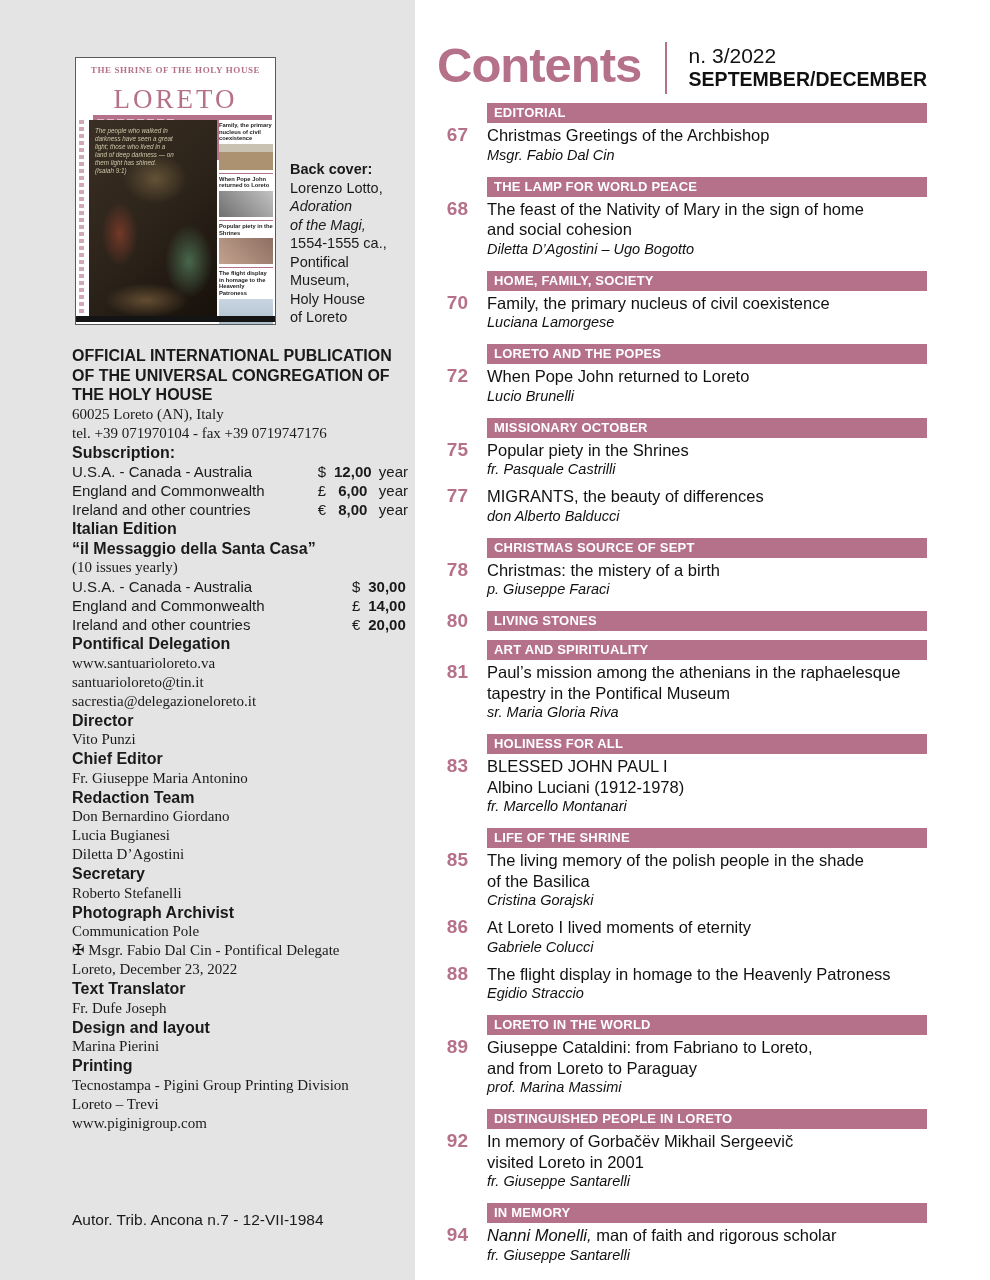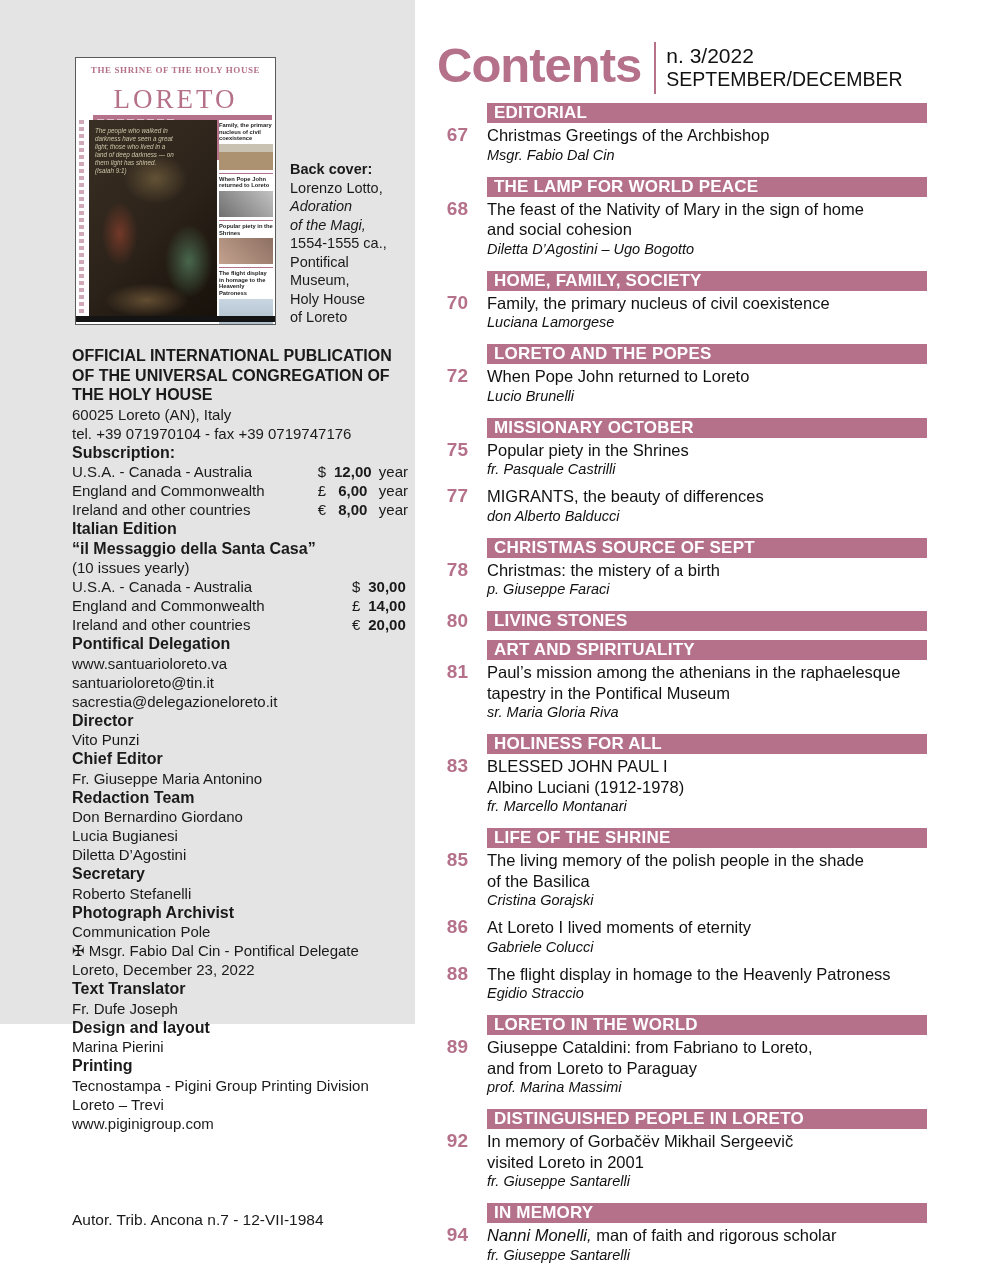--- a/index.html
+++ b/index.html
@@ -1,21 +1,21 @@
 <!DOCTYPE html>
 <html><head>
 <meta charset="utf-8">
 <style>
   html,body{margin:0;padding:0;}
   body{
     width:990px;height:1280px;position:relative;background:#ffffff;
     font-family:"Liberation Sans",sans-serif;color:#1a1a1a;overflow:hidden;
   }
   
-  .left-panel{position:absolute;left:0;top:0;width:415px;height:1024px;background:#e4e4e5;}
+  .left-panel{position:absolute;left:0;top:0;width:415px;height:1280px;background:#e4e4e5;}
 
   
   .cover{position:absolute;left:75px;top:57px;width:201px;height:268px;background:#fff;
          border:1px solid #5a5a5a;box-sizing:border-box;overflow:hidden;}
   .kicker{margin-top:7px;text-align:center;font-family:"Liberation Serif",serif;
           font-weight:bold;font-size:9px;letter-spacing:.6px;color:#b5718a;}
   .cover-title{text-align:center;font-family:"Liberation Serif",serif;font-size:27px;
           line-height:26px;letter-spacing:3px;color:#b5718a;margin-top:11px;}
   .issue-strip{margin:3px 3px 0 17px;height:13px;background:#b5718a;display:flex;
           align-items:center;justify-content:center;padding:16px 4px;position:relative;}
@@ -46,42 +46,42 @@
 
   
   .back-cover{position:absolute;left:290px;top:160px;width:130px;font-size:14.5px;line-height:18.5px;}
   .bc-head{font-weight:bold;}
 
   
   .imprint{position:absolute;left:72px;top:335px;width:336px;font-size:15px;line-height:19px;}
   .iblock{margin-top:0;}
   .iblock:first-child{margin-top:11px;}
   .ihead{font-weight:bold;font-size:16px;line-height:19.5px;}
-  .iline{font-size:15px;line-height:19px;}
+  .iline{font-size:15px;line-height:19px;font-family:Liberation Serif, serif;}
   .price-row{display:flex;font-size:15px;line-height:19px;}
   .region{flex:1;}
   .cur{width:14px;}
   .amt{width:42px;text-align:center;font-weight:bold;}
   .unit{margin-left:5px;}
   .authorization{position:absolute;left:72px;top:1211px;font-size:15.5px;}
 
   
   .contents-col{position:absolute;left:437px;top:40px;width:490px;}
-  .contents-header{display:flex;align-items:flex-start;margin-bottom:2px;}
+  .contents-header{display:flex;align-items:flex-start;margin-bottom:2px;justify-content:space-between;}
   .contents-title{font-size:49px;line-height:50px;font-weight:bold;color:#b5718a;letter-spacing:-1px;}
   .header-divider{width:2px;height:52px;background:#b5718a;margin:2px 10px 0 13px;}
   .issue-info{padding-top:3px;}
   .issue-number{font-size:21px;line-height:25px;color:#111;}
-  .issue-period{font-size:19.5px;line-height:22px;font-weight:normal;color:#111;}
+  .issue-period{font-size:19.5px;line-height:22px;font-weight:bold;color:#111;}
 
   .section{margin-top:9px;}
   .bar-row{display:flex;align-items:center;}
   .page-col{width:50px;box-sizing:border-box;text-align:right;padding-right:19px;
             color:#b5718a;font-weight:bold;font-size:19px;line-height:20px;flex:none;}
-  .bar{flex:1;background:#b5718a;color:#fff;font-weight:bold;font-size:17px;
+  .bar{flex:1;background:#b5718a;color:#fff;font-weight:bold;font-size:13px;
        height:20px;line-height:20px;padding-left:7px;letter-spacing:.2px;}
   .article{display:flex;margin-top:2px;}
   .article + .article{margin-top:4px;}
   .article-body{flex:1;}
   .title-line{font-size:16.5px;line-height:20.5px;color:#111;}
   .author{font-style:italic;font-size:14.5px;line-height:17px;margin:1px 0 4px;color:#111;}
 </style>
 </head>
 <body>
 

